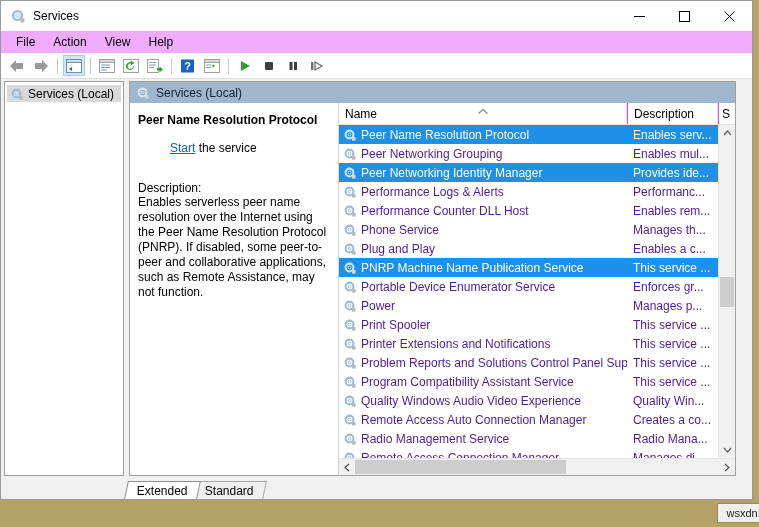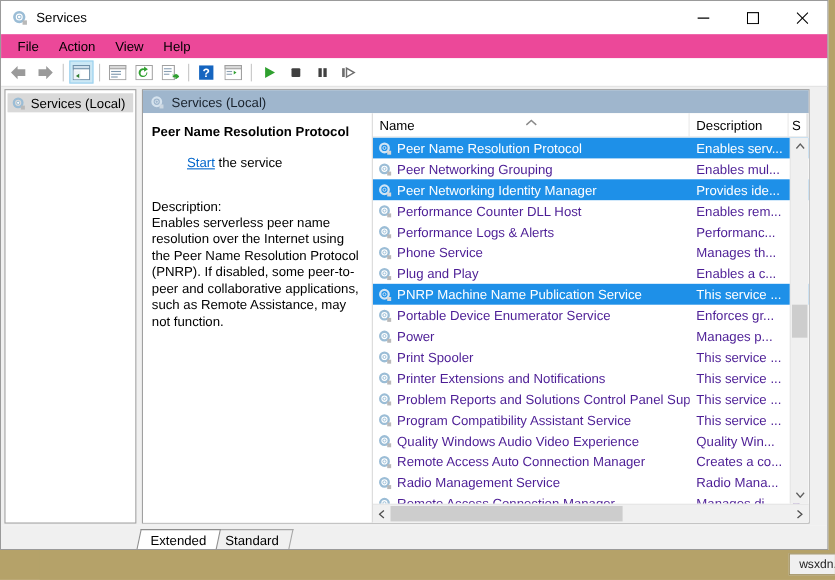--- a/index.html
+++ b/index.html
@@ -58,21 +58,21 @@
     line-height: 1;
   }
   .win-btn svg { display: block; }
 
   
   .menubar {
     height: 22px;
     display: flex;
     align-items: center;
     padding-left: 6px;
-    background: #ec4899;
+    background: #f0abfc;
     flex: 0 0 auto;
   }
   .menu-item {
     padding: 2px 9px;
     font-size: 12px;
     color: #000;
   }
 
   
   .toolbar {
@@ -204,24 +204,25 @@
     min-width: 0;
     display: flex;
     flex-direction: column;
     border-left: 1px solid #d6d6d6;
     background: #fff;
   }
   .list-head {
     height: 21px;
     display: flex;
     flex: 0 0 auto;
-    background: #e5e5e5;
+    background: #d946ef;
     border-bottom: 1px solid #e1e1e1;
     align-items: stretch;
     position: relative;
+    justify-content: space-between;
   }
   .col {
     display: flex;
     align-items: center;
     font-size: 12px;
     padding-left: 6px;
     box-sizing: border-box;
     border-right: 1px solid #e5e5e5;
     position: relative;
     background: #fff;
@@ -600,35 +601,35 @@
                   <div class="cell-desc">Provides ide...</div>
                   <div class="cell-stat"></div>
                 </div>
                 <div class="row">
                   <div class="cell-name">
                     <span class="svc-ico"><svg width="14" height="14" viewBox="0 0 14 14">
                         <circle cx="6.5" cy="6.5" r="3.9" fill="none" stroke="#9bbdd6" stroke-width="2.1"></circle>
                         <circle cx="6.5" cy="6.5" r="1.4" fill="#ffffff" stroke="#9bbdd6" stroke-width=".9"></circle>
                         <rect x="9" y="9" width="3.6" height="3.6" fill="#b9b9b9"></rect>
                       </svg></span>
+                    <span>Performance Logs &amp; Alerts</span>
+                  </div>
+                  <div class="cell-desc">Performanc...</div>
+                  <div class="cell-stat"></div>
+                </div>
+                <div class="row">
+                  <div class="cell-name">
+                    <span class="svc-ico"><svg width="14" height="14" viewBox="0 0 14 14">
+                        <circle cx="6.5" cy="6.5" r="3.9" fill="none" stroke="#9bbdd6" stroke-width="2.1"></circle>
+                        <circle cx="6.5" cy="6.5" r="1.4" fill="#ffffff" stroke="#9bbdd6" stroke-width=".9"></circle>
+                        <rect x="9" y="9" width="3.6" height="3.6" fill="#b9b9b9"></rect>
+                      </svg></span>
                     <span>Performance Counter DLL Host</span>
                   </div>
                   <div class="cell-desc">Enables rem...</div>
-                  <div class="cell-stat"></div>
-                </div>
-                <div class="row">
-                  <div class="cell-name">
-                    <span class="svc-ico"><svg width="14" height="14" viewBox="0 0 14 14">
-                        <circle cx="6.5" cy="6.5" r="3.9" fill="none" stroke="#9bbdd6" stroke-width="2.1"></circle>
-                        <circle cx="6.5" cy="6.5" r="1.4" fill="#ffffff" stroke="#9bbdd6" stroke-width=".9"></circle>
-                        <rect x="9" y="9" width="3.6" height="3.6" fill="#b9b9b9"></rect>
-                      </svg></span>
-                    <span>Performance Logs &amp; Alerts</span>
-                  </div>
-                  <div class="cell-desc">Performanc...</div>
                   <div class="cell-stat"></div>
                 </div>
                 <div class="row">
                   <div class="cell-name">
                     <span class="svc-ico"><svg width="14" height="14" viewBox="0 0 14 14">
                         <circle cx="6.5" cy="6.5" r="3.9" fill="none" stroke="#9bbdd6" stroke-width="2.1"></circle>
                         <circle cx="6.5" cy="6.5" r="1.4" fill="#ffffff" stroke="#9bbdd6" stroke-width=".9"></circle>
                         <rect x="9" y="9" width="3.6" height="3.6" fill="#b9b9b9"></rect>
                       </svg></span>
                     <span>Phone Service</span>

